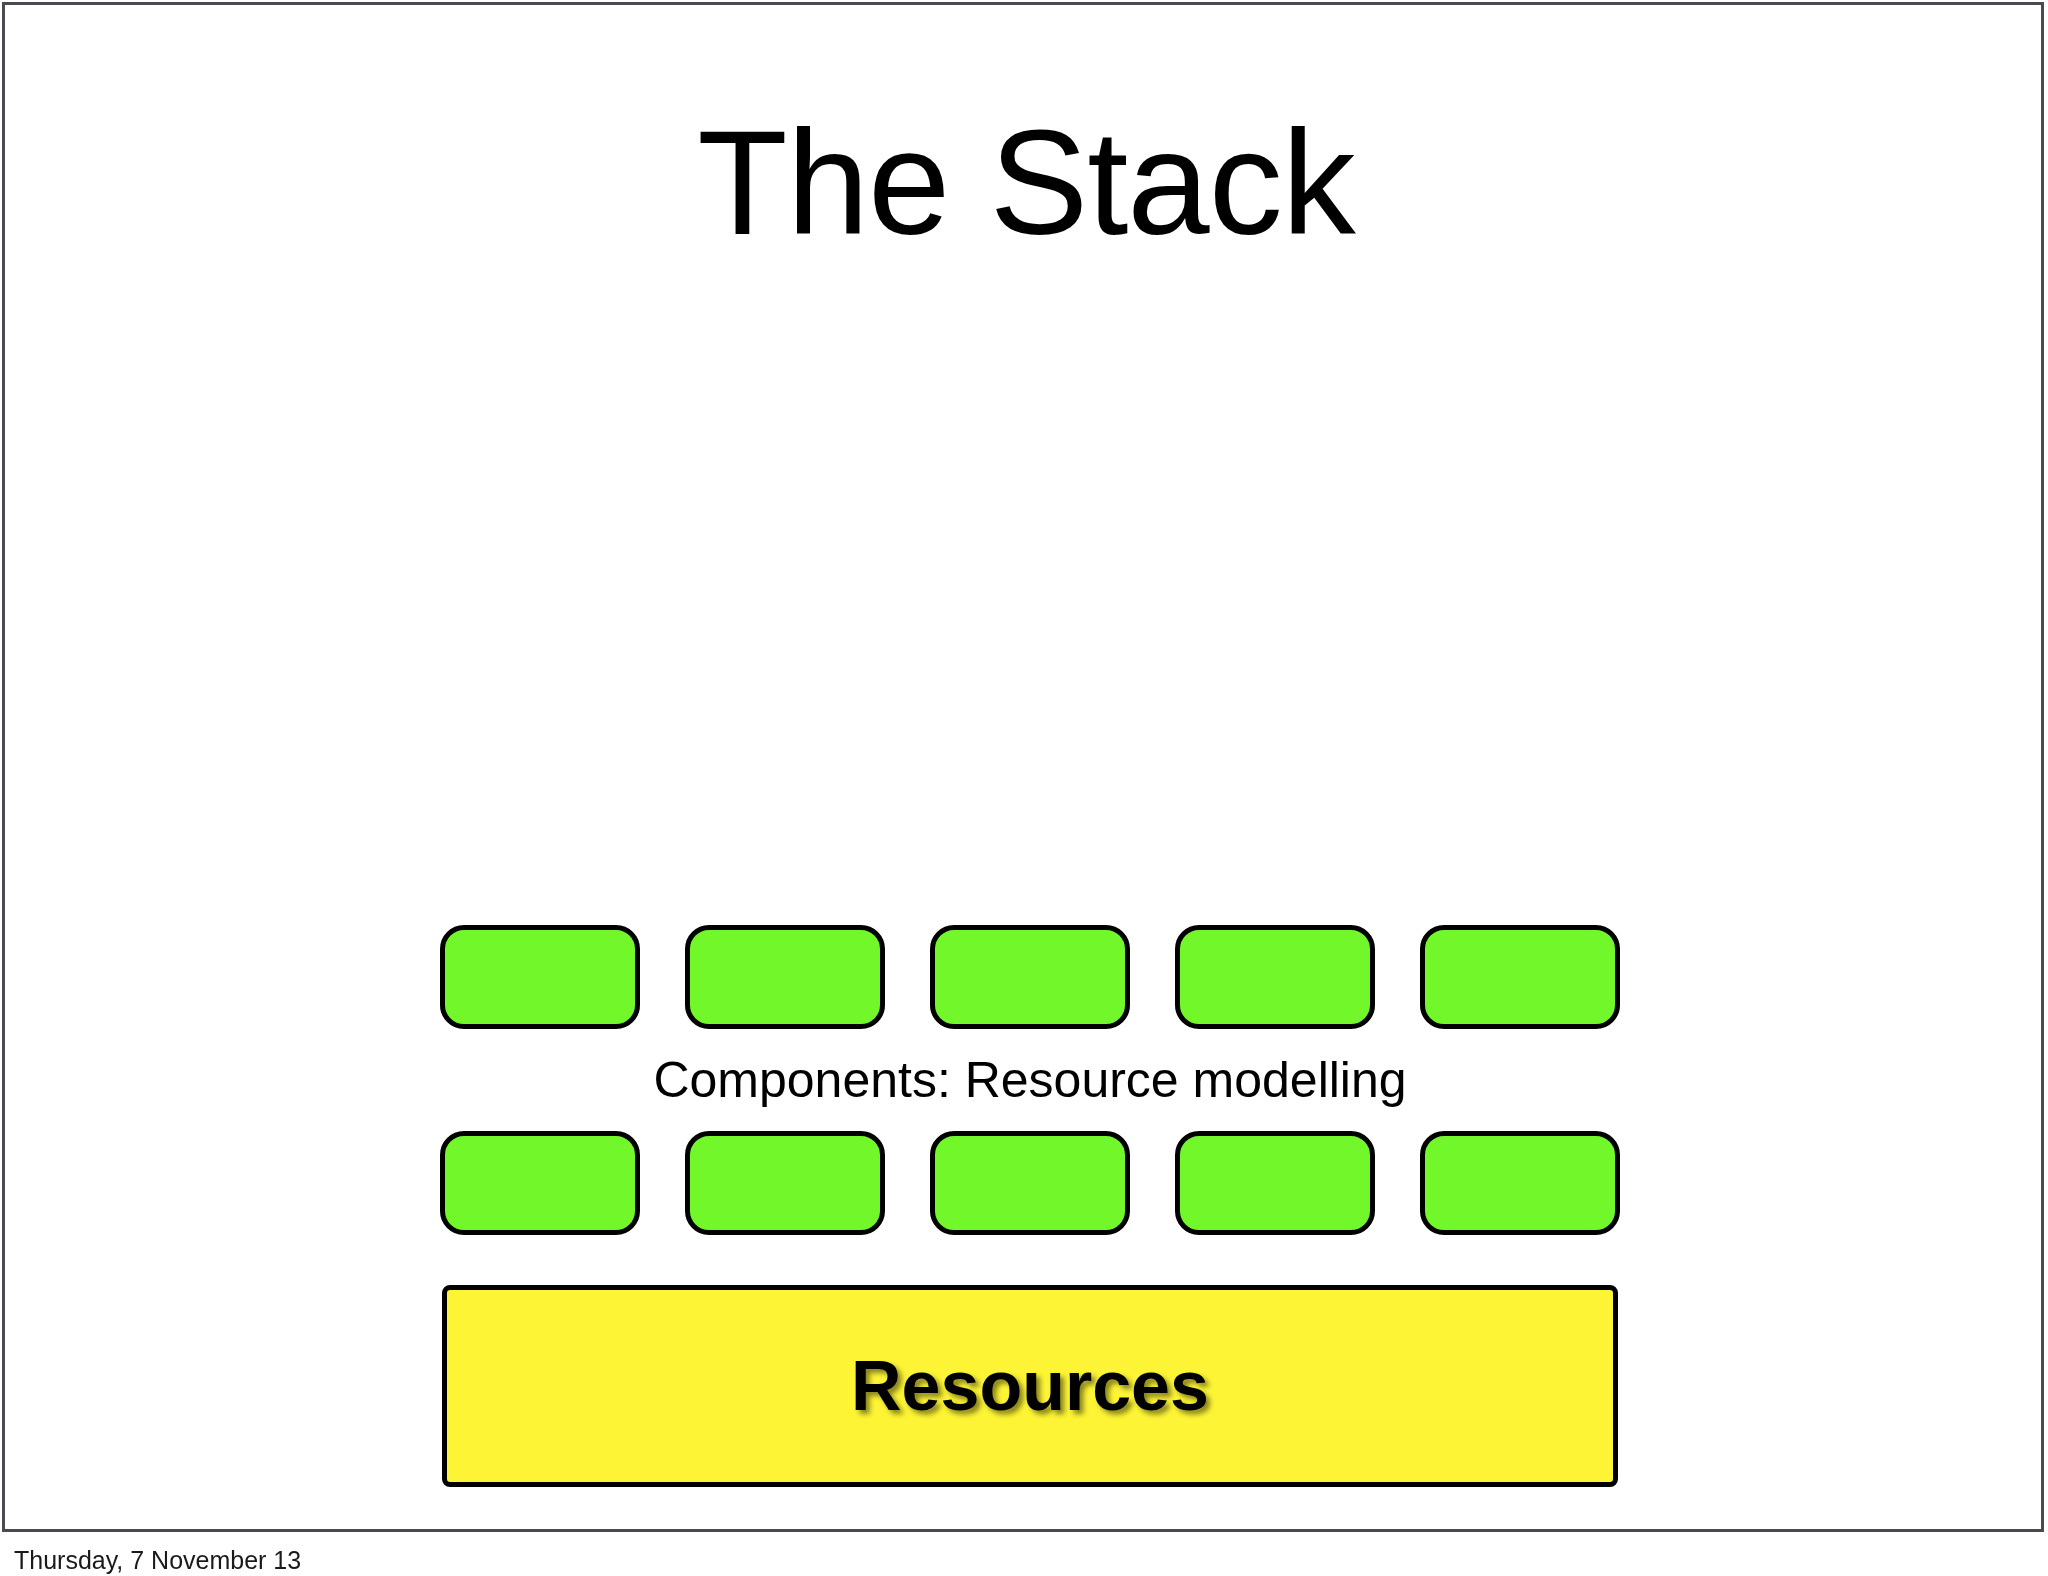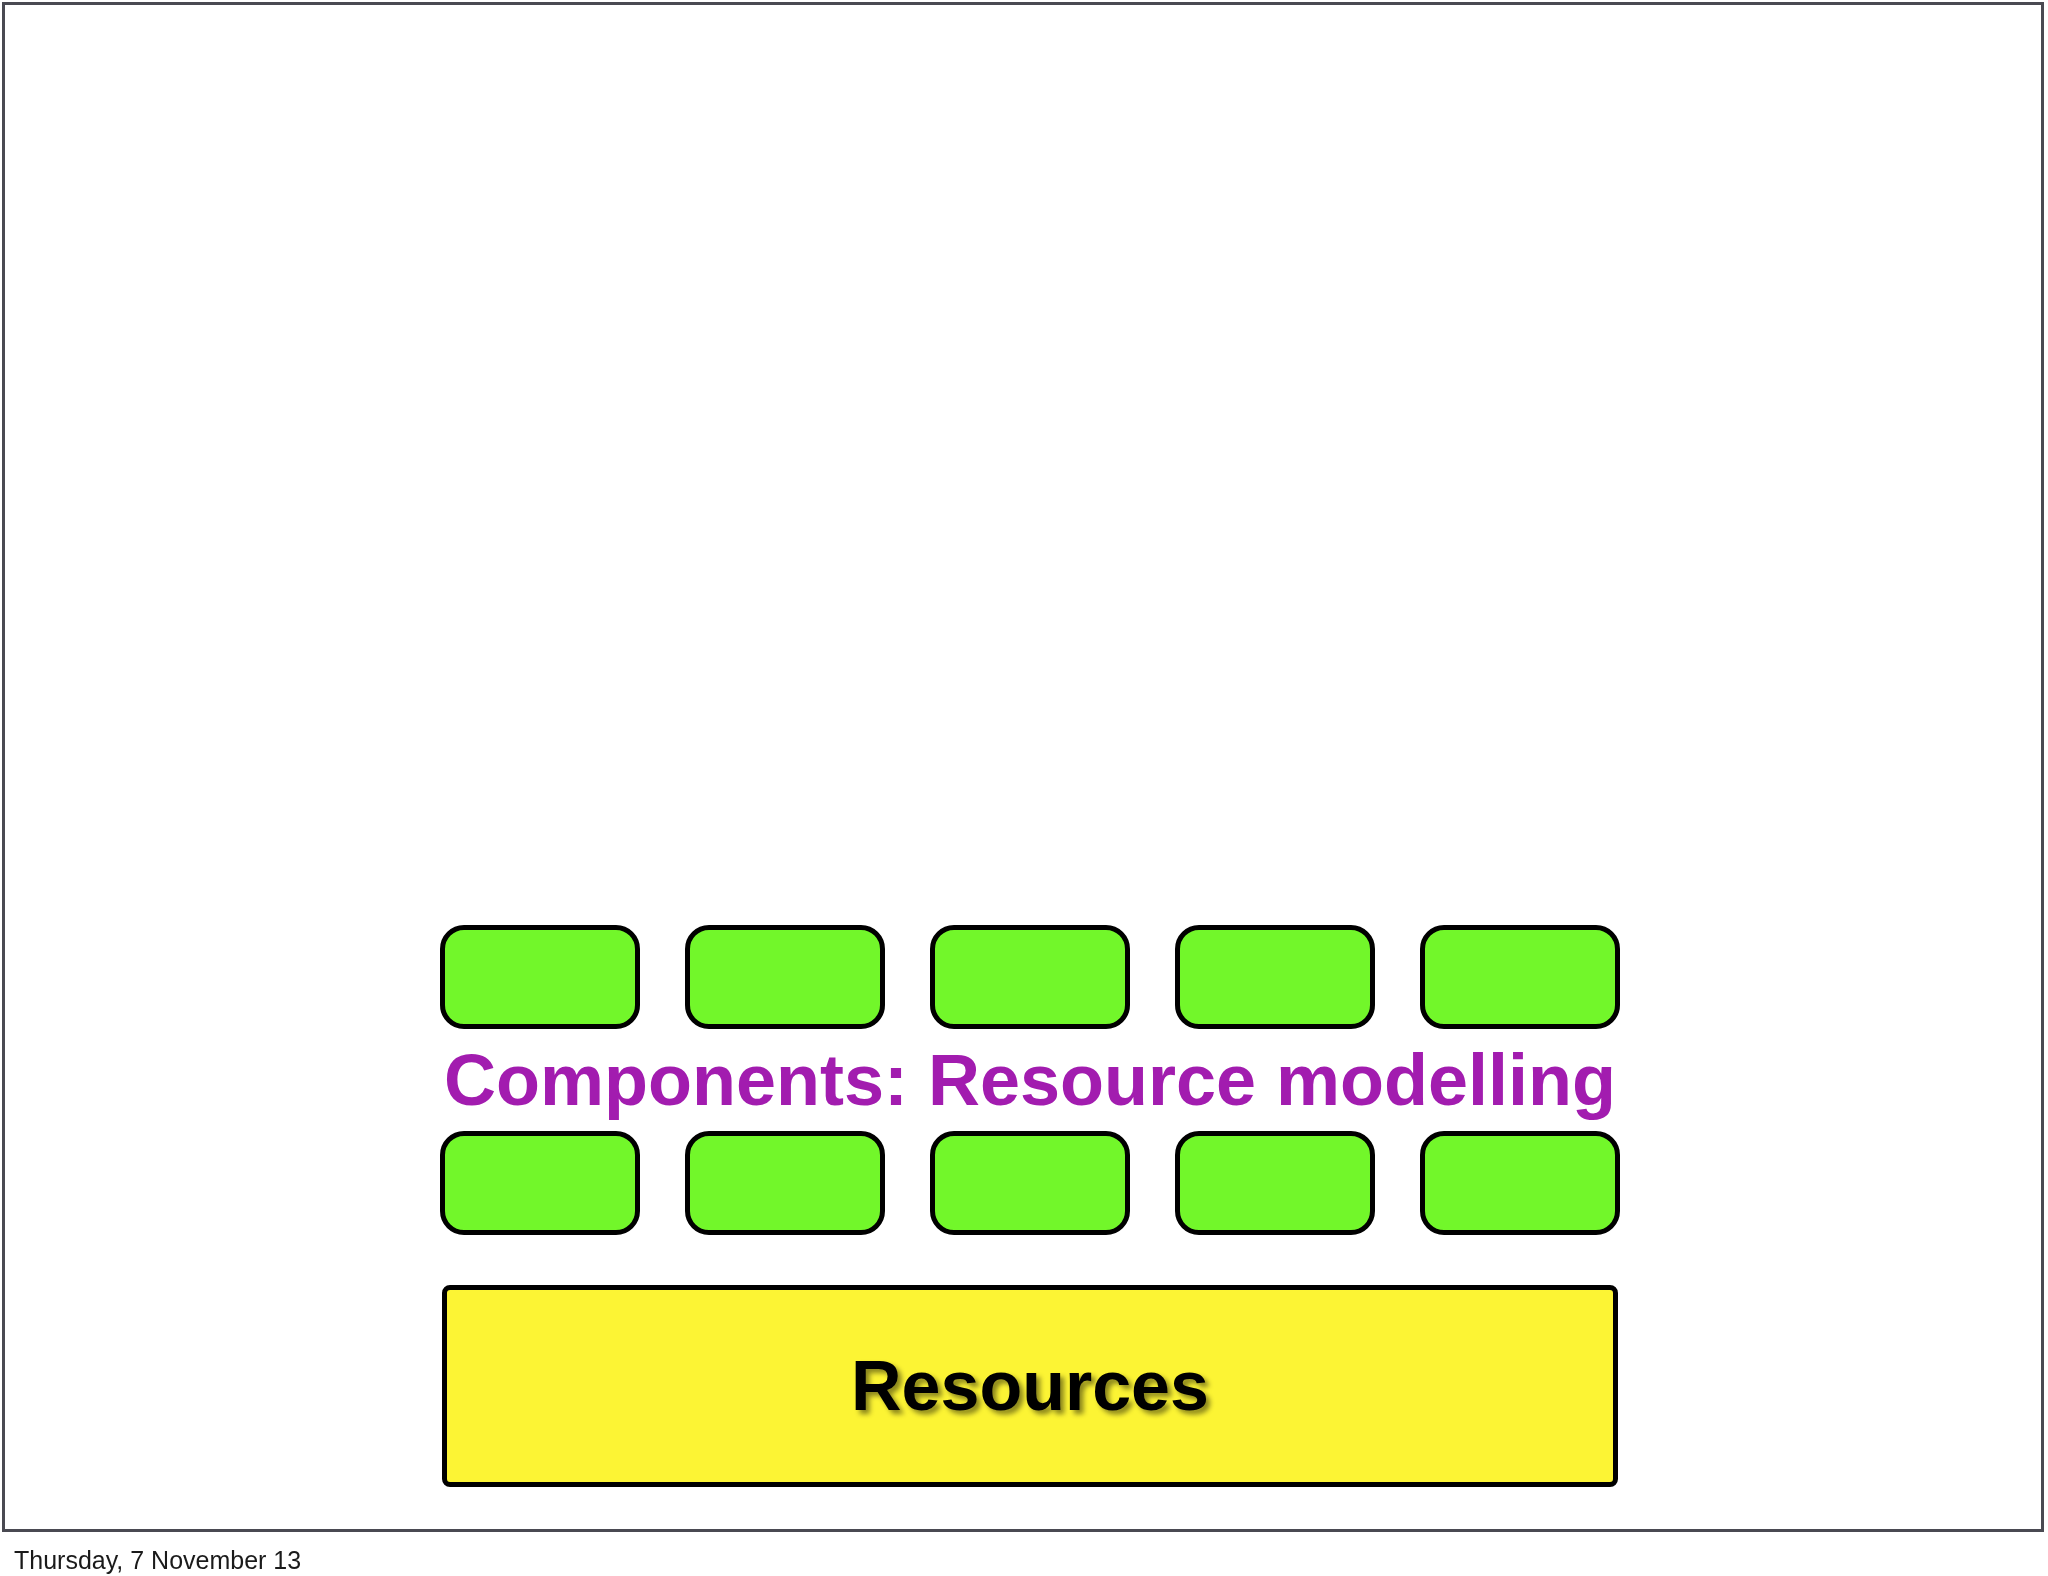--- a/index.html
+++ b/index.html
@@ -75,24 +75,24 @@
   }
 
   
   #components-label {
     position: absolute;
     left: -70px;
     top: 108px;
     width: 1320px;
     text-align: center;
     font-family: "Liberation Sans", sans-serif;
-    font-size: 72px;
-    font-weight: 700;
+    font-size: 50px;
+    font-weight: 400;
     line-height: 98px;
-    color: #a21caf;
+    color: #000000;
     white-space: nowrap;
   }
 
   
   #resources-bar {
     position: absolute;
     left: 2px;
     top: 362px;
     width: 1176px;
     height: 202px;
@@ -123,20 +123,21 @@
     font-weight: 400;
     color: #1a1a1a;
     white-space: nowrap;
   }
 </style>
 </head>
 <body>
 
 <div id="slide-frame">
 
+  <div id="slide-title">The Stack</div>
 
   <div id="stack-diagram">
 
     <div class="component-row" id="component-row-top">
       <div class="component-box"></div>
       <div class="component-box"></div>
       <div class="component-box"></div>
       <div class="component-box"></div>
       <div class="component-box"></div>
     </div>

